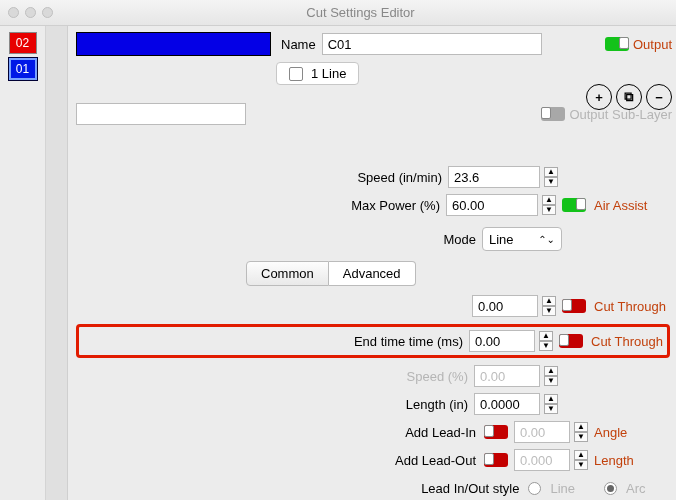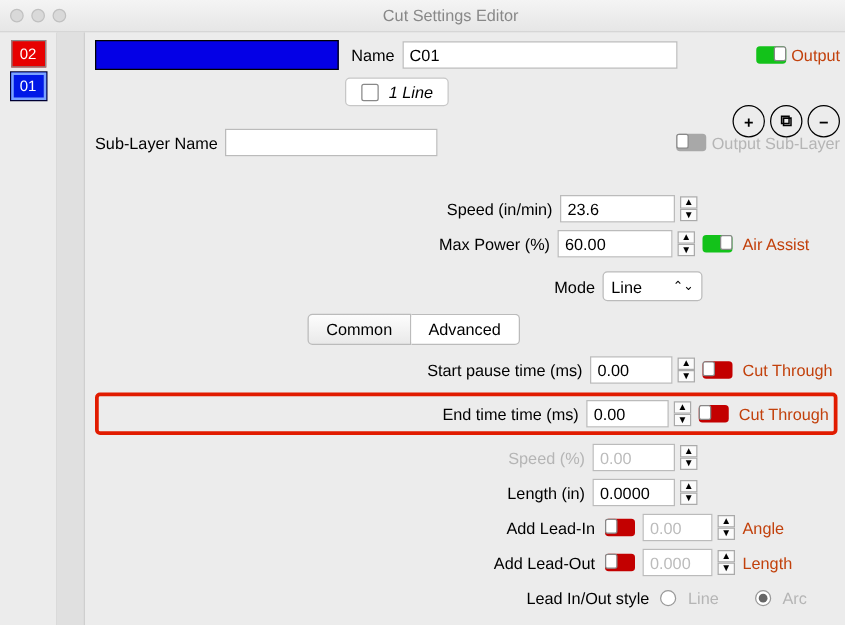--- a/index.html
+++ b/index.html
@@ -26,25 +26,25 @@
   .toggle { width:24px; height:14px; border-radius:3px; display:inline-flex; align-items:center; position:relative; margin:0 2px; }
   .toggle .knob { width:10px; height:12px; background:#fff; border:1px solid #888; border-radius:2px; position:absolute; top:0;}
   .toggle.on { background:#13c21a; }
   .toggle.on .knob { right:0; }
   .toggle.off { background:#a8a8a8; }
   .toggle.off .knob { left:0; }
   .toggle.red { background:#c30000; }
   .toggle.red .knob { left:0; }
   .after { color:#c2410c; margin-left:2px; white-space:nowrap; }
   .after.disabled { color:#b5b5b5; }
-  .line-btn { margin-left:200px; display:flex; align-items:center; background:#fff; border:1px solid #c7c7c7; border-radius:4px; padding:3px 12px; gap:8px;font-style:italic;}
+  .line-btn { margin-left:200px; display:flex; align-items:center; background:#fff; border:1px solid #c7c7c7; border-radius:4px; padding:3px 12px; gap:8px;}
   .checkbox { width:14px; height:14px; border:1px solid #888; background:#fff; border-radius:2px; }
   .icon-row { position:absolute; right:4px; top:58px; display:flex; gap:4px;}
   .circ-btn { width:26px; height:26px; border:1.5px solid #000; border-radius:50%; background:#ececec; display:flex; align-items:center; justify-content:center; font-size:16px; font-weight:700;}
-  .right-block { display:flex; flex-direction:column; align-items:flex-end; gap:4px; padding-right:2px; margin-top:30px;}
+  .right-block { display:flex; flex-direction:column; align-items:flex-end; gap:4px; padding-right:2px; margin-top:40px;}
   .param-row { display:flex; align-items:center; justify-content:flex-end; gap:4px; min-height:24px; width:100%;}
   .param-row .plabel { text-align:right; color:#000; margin-right:2px; }
   .param-row .plabel.disabled { color:#b5b5b5; }
   .spinner { width:14px; display:flex; flex-direction:column; }
   .spinner .sp { height:10px; line-height:8px; font-size:8px; text-align:center; border:1px solid #aaa; background:#fbfbfb;}
   .select { width:80px; height:24px; background:#fff; border:1px solid #bbb; border-radius:4px; display:flex; align-items:center; justify-content:space-between; padding:0 6px;}
   .tabs { display:flex; margin:10px 0 8px 170px; }
   .tab { padding:4px 14px; border:1px solid #bbb; background:linear-gradient(#fdfdfd,#e9e9e9); font-size:13px;}
   .tab.first { border-radius:4px 0 0 4px; }
   .tab.last  { border-radius:0 4px 4px 0; border-left:none; }
@@ -99,21 +99,20 @@
         </div>
       <div class="circ-btn">
           <span>⧉</span>
         </div>
       <div class="circ-btn">
           <span>−</span>
         </div>
     </div>
 
     <div class="row" style="margin-top:18px">
-      <span class="lbl" style="margin-left:0">Sub-Layer Name</span>
       <input type="text" class="field" style="width: 170px;" value="">
       <span style="flex:1"></span>
       <span class="toggle off">
           <span class="knob"></span>
         </span>
       <span class="after disabled">Output Sub-Layer</span>
     </div>
 
     <div class="right-block">
 
@@ -150,21 +149,20 @@
     </div>
 
     <div class="tabs">
       <div class="tab first">Common</div>
       <div class="tab last active">Advanced</div>
     </div>
 
     <div class="right-block" style="margin-top:0">
 
       <div class="param-row">
-        <span class="plabel">Start pause time (ms)</span>
         <input type="text" class="field w66" value="0.00" style="">
         <span class="spinner">
             <span class="sp">▲</span>
             <span class="sp">▼</span>
           </span>
         <span class="toggle red">
             <span class="knob"></span>
           </span>
         <span class="after" style="width:76px">Cut Through</span>
       </div>

